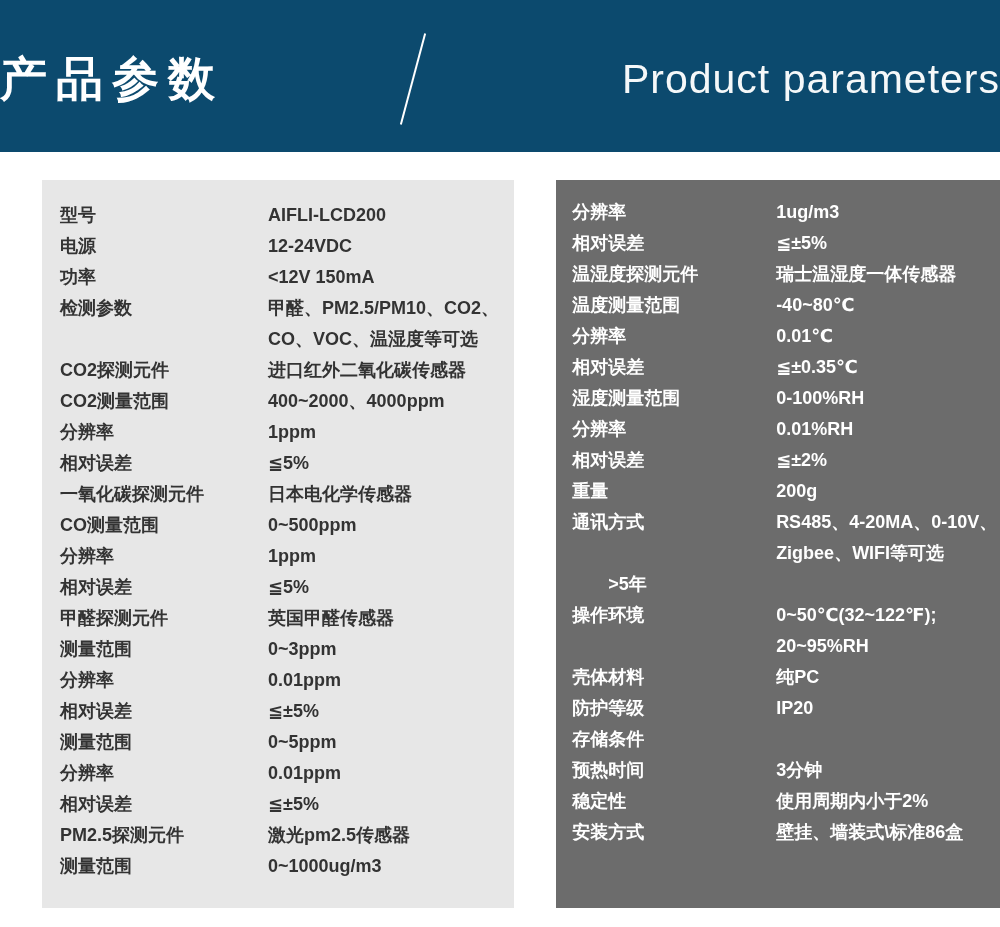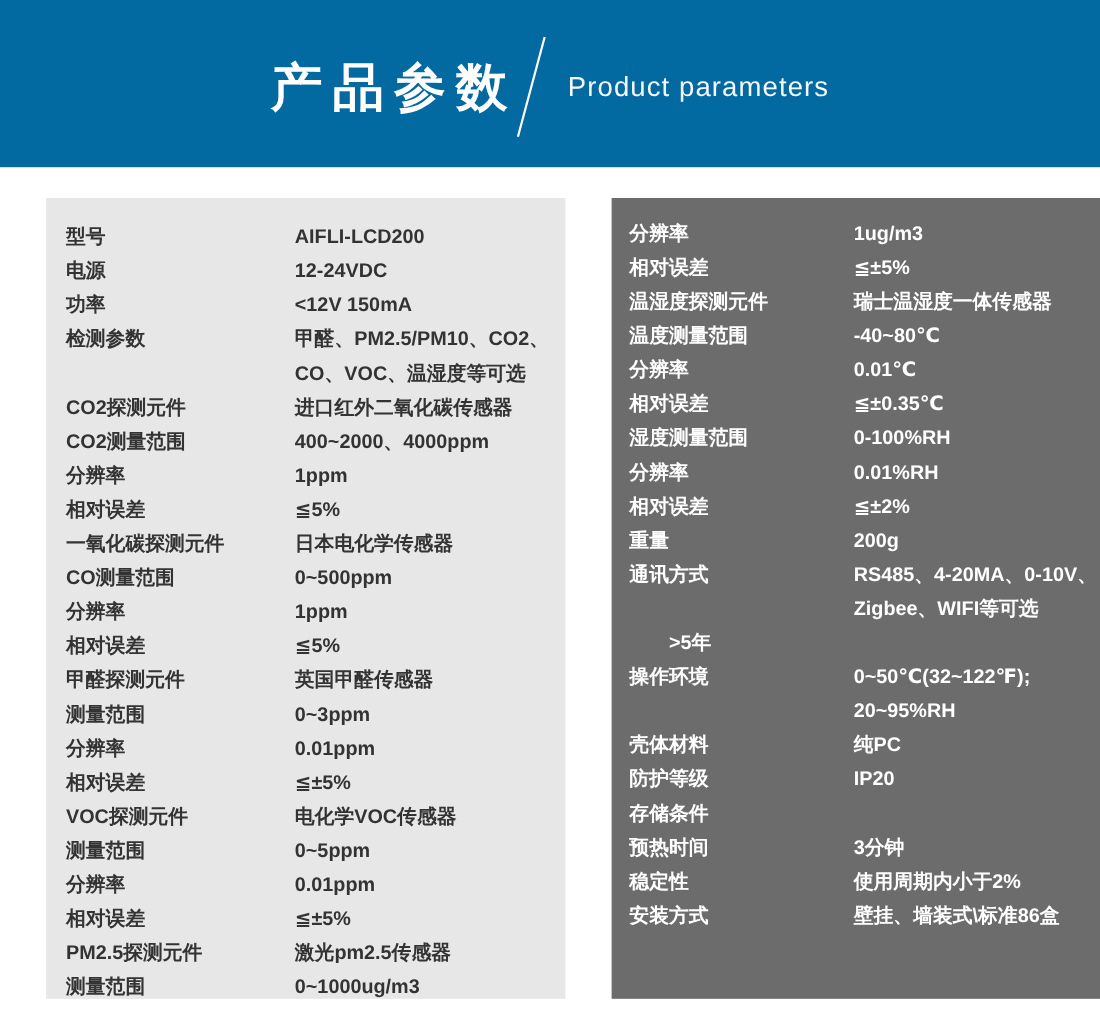--- a/index.html
+++ b/index.html
@@ -7,45 +7,45 @@
     width: 1000px;
     height: 927px;
     background: #ffffff;
     font-family: "Liberation Sans", "DejaVu Sans", sans-serif;
     overflow: hidden;
   }
 
   
   .banner {
     height: 152px;
-    background: #0369a1;
+    background: #0c4a6e;
     display: flex;
     align-items: center;
-    justify-content: center;
+    justify-content: space-between;
     padding-top: 6px;
     box-sizing: border-box;
   }
   .banner-title-cn {
     margin: 0;
     color: #ffffff;
     font-size: 47px;
     font-weight: 900;
     letter-spacing: 9px;
   }
   .banner-slash {
     width: 2px;
     height: 94px;
     background: #ffffff;
     transform: rotate(15deg);
     margin: 0 32px 0 12px;
     flex: 0 0 auto;
   }
   .banner-title-en {
     color: rgba(255,255,255,0.96);
-    font-size: 25px;
+    font-size: 41px;
     font-weight: 300;
     letter-spacing: 1px;
   }
 
   
   .content {
     display: flex;
     margin: 28px 0 0 42px;
     gap: 42px;
   }
@@ -219,27 +219,20 @@
         </div>
 
         <div class="spec-row">
           <span class="spec-label">相对误差</span>
           <span class="spec-vals">
             <span class="spec-value">≦±5%</span>
 
           </span>
         </div>
 
-        <div class="spec-row">
-          <span class="spec-label">VOC探测元件</span>
-          <span class="spec-vals">
-            <span class="spec-value">电化学VOC传感器</span>
-
-          </span>
-        </div>
 
         <div class="spec-row">
           <span class="spec-label">测量范围</span>
           <span class="spec-vals">
             <span class="spec-value">0~5ppm</span>
 
           </span>
         </div>
 
         <div class="spec-row">

